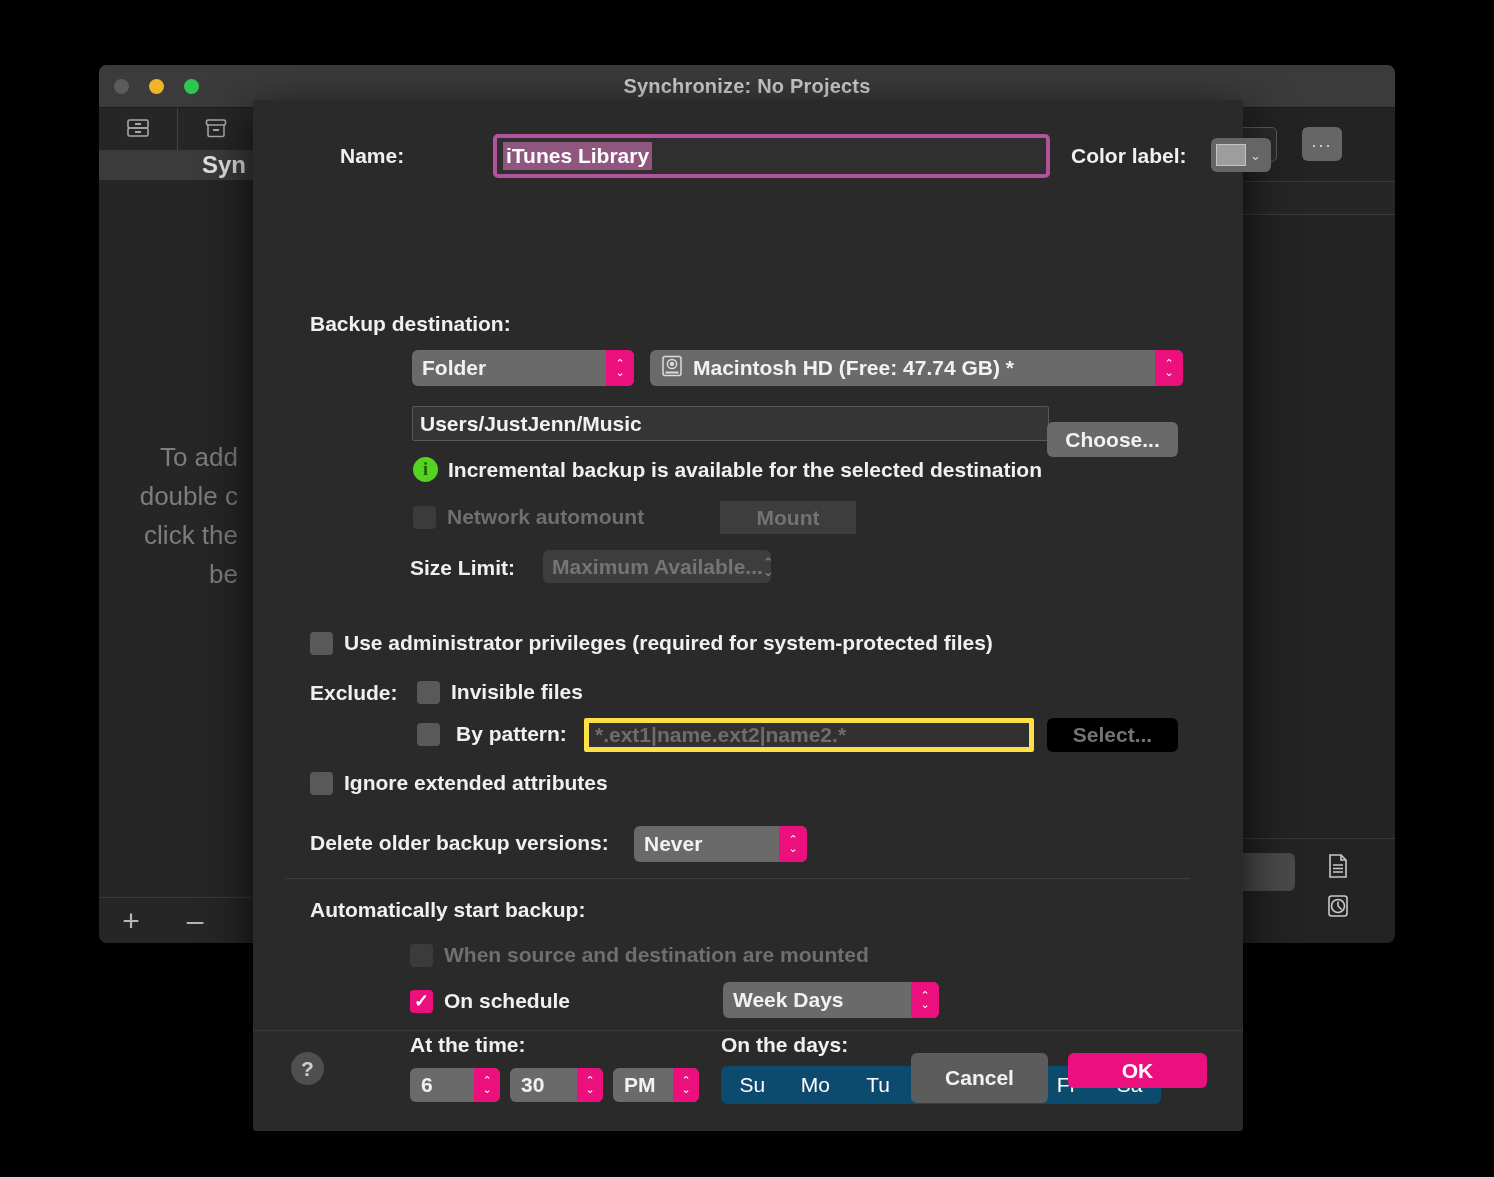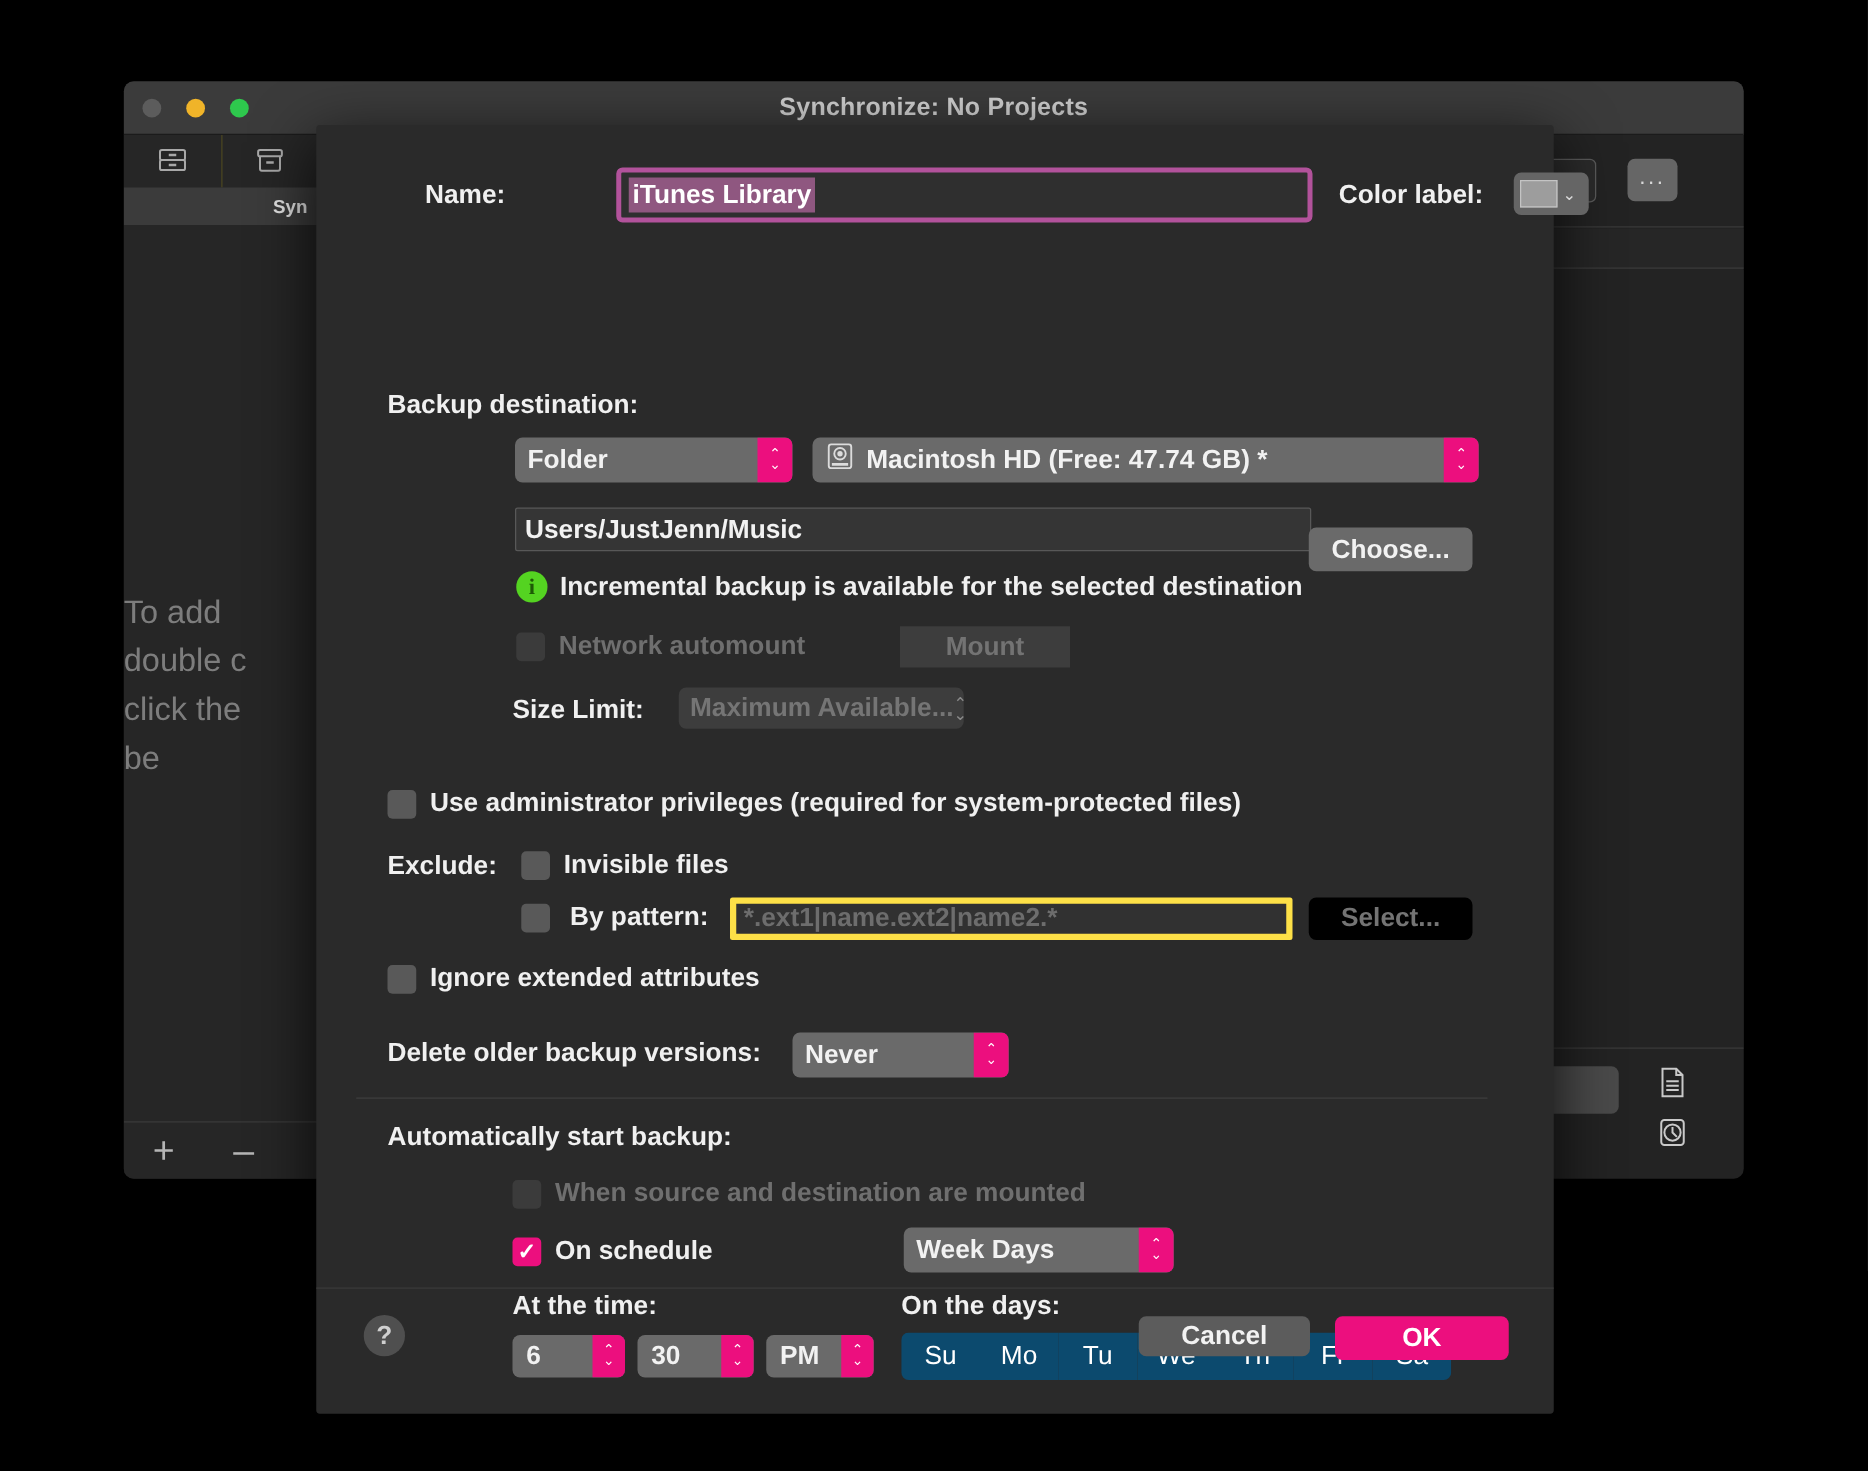--- a/index.html
+++ b/index.html
@@ -55,28 +55,27 @@
     display: flex; align-items: center; justify-content: center;
   }
   .tb-icon + .tb-icon { border-left: 1px solid #4b4620; }
   #sidebar-header-row {
     position: absolute; left: 0; top: 42px; width: 100%; height: 30px;
     background: #3b3b3b;
     display: flex; align-items: center; justify-content: flex-end;
     padding-right: 8px;
   }
   #sidebar-header-row span {
-    color: #e2e2e2; font-size: 15px; font-weight: bold;
+    color: #e2e2e2; font-size: 24px; font-weight: bold;
   }
   #sidebar-empty {
-    position: absolute; left: 0; right: 0; top: 330px;
-    padding-right: 4px;
+    position: absolute; left: 0; right: 12px; top: 330px;
+    text-align: right; padding-right: 4px;
     color: #7d7d7d; font-size: 26px; line-height: 39px;
     font-weight: 300;
-    margin-top: 32px;
   }
   #sidebar-footer {
     position: absolute; left: 0; bottom: 0; width: 100%; height: 46px;
     border-top: 1px solid #3a3a3a;
     display: flex; align-items: center;
   }
   #sidebar-footer .sb-btn {
     width: 64px; text-align: center;
     color: #b5b5b5; font-size: 30px; line-height: 1;
   }
@@ -330,21 +329,21 @@
   }
   #help-btn {
     position: absolute; left: 38px; top: 21px;
     width: 33px; height: 33px; border-radius: 50%;
     background: #4f4f4f;
     color: #cfcfcf; font-size: 21px; font-weight: bold;
     display: flex; align-items: center; justify-content: center;
   }
   #cancel-btn {
     position: absolute; right: 195px; top: 22px;
-    width: 137px; height: 32px;
+    width: 137px; height: 50px;
     background: #5c5c5c; border-radius: 6px;
     color: #f2f2f2; font-size: 21px; font-weight: bold;
     display: flex; align-items: center; justify-content: center;
   }
   #ok-btn {
     position: absolute; right: 36px; top: 22px;
     width: 139px; height: 35px;
     background: #ec0f7e; border-radius: 6px;
     color: #ffffff; font-size: 21px; font-weight: bold;
     display: flex; align-items: center; justify-content: center;

